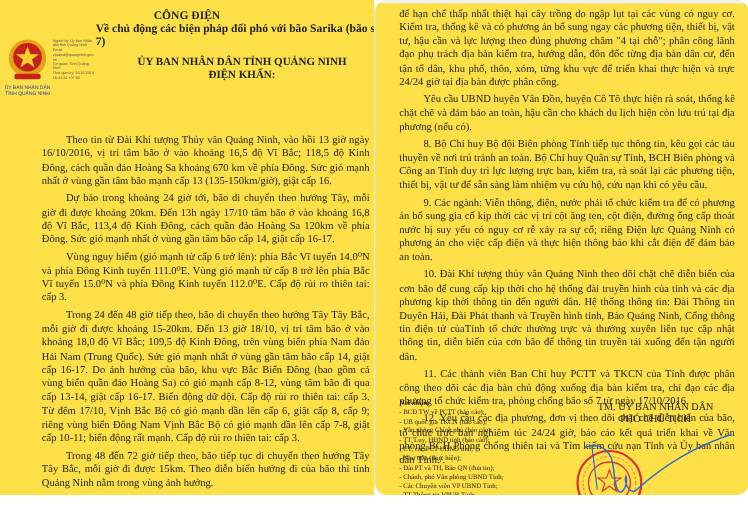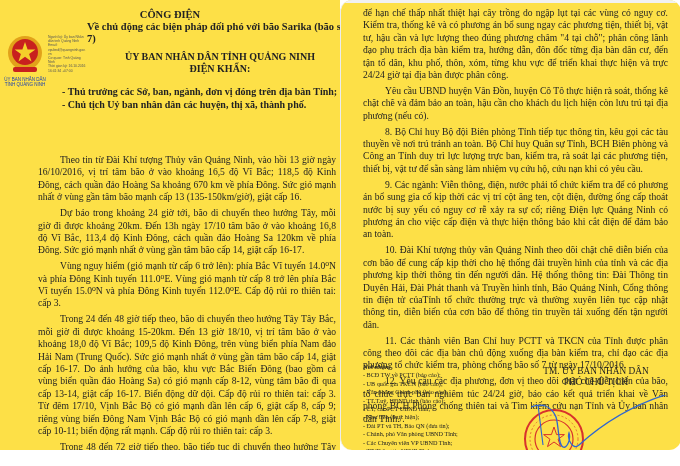--- a/index.html
+++ b/index.html
@@ -2,21 +2,21 @@
 <html><head>
 <meta charset="utf-8">
 <style>
   html,body{margin:0;padding:0;background:#fff;}
   body{width:680px;height:466px;overflow:hidden;position:relative;font-family:"Liberation Serif","DejaVu Serif",serif;color:#222;}
   .page{position:absolute;top:0;height:450px;background:#fde047;overflow:hidden;}
   .left{left:0;width:340px;}
   .right{left:340px;width:340px;border-left:1px solid #ececec;border-radius:12px;}
   .topline{position:absolute;top:0;left:0;right:0;height:3px;background:#f1f1f1;}
   .p{font-size:9.6px;line-height:12.4px;text-align:justify;margin:0;}
-  .indent{text-indent:22px;margin-top:32px;}
+  .indent{text-indent:22px;}
   .gap{margin-top:3.5px;}
   .hdr-title{position:absolute;top:9px;left:0;width:340px;text-align:center;font-weight:bold;font-size:10.5px;line-height:12px;}
   .hdr-sub{position:absolute;top:21px;left:87px;width:270px;font-weight:bold;font-size:10.5px;line-height:12px;}
   .emblem{position:absolute;top:34px;left:5px;width:40px;height:42px;}
   .emblem-cap{position:absolute;top:77px;left:0px;width:50px;font-family:"Liberation Sans",sans-serif;font-size:4.5px;line-height:5px;color:#1a3fb0;text-align:center;}
   .meta{position:absolute;top:35px;left:48px;width:52px;font-family:"Liberation Sans",sans-serif;font-size:3.4px;line-height:4.2px;color:#555;}
   .ub{position:absolute;top:51px;left:100px;width:240px;text-align:center;font-weight:bold;font-size:10px;line-height:12px;}
   .recip{position:absolute;top:86px;left:62px;width:280px;font-weight:bold;font-size:10px;line-height:12.6px;}
   .body-left{position:absolute;top:122px;left:38px;width:298px;}
   .body-right{position:absolute;top:7px;left:22px;width:305px;}
@@ -53,24 +53,20 @@
     <div>Ninh</div>
     <div>Thời gian ký: 16.10.2016</div>
     <div>16:41:34 +07:00</div>
   </div>
 
   <div class="ub">
     <div>ỦY BAN NHÂN DÂN TỈNH QUẢNG NINH</div>
     <div>ĐIỆN KHẨN:</div>
   </div>
 
-  <div class="recip">
-    <div>- Thủ trưởng các Sở, ban, ngành, đơn vị đóng trên địa bàn Tỉnh;</div>
-    <div>- Chủ tịch Uỷ ban nhân dân các huyện, thị xã, thành phố.</div>
-  </div>
 
   <div class="body-left">
     <p class="p indent">Theo tin từ Đài Khí tượng Thủy văn Quảng Ninh, vào hồi 13 giờ ngày 16/10/2016, vị trí tâm bão ở vào khoảng 16,5 độ Vĩ Bắc; 118,5 độ Kinh Đông, cách quần đảo Hoàng Sa khoảng 670 km về phía Đông. Sức gió mạnh nhất ở vùng gần tâm bão mạnh cấp 13 (135-150km/giờ), giật cấp 16.</p>
     <p class="p indent gap">Dự báo trong khoảng 24 giờ tới, bão di chuyển theo hướng Tây, mỗi giờ đi được khoảng 20km. Đến 13h ngày 17/10 tâm bão ở vào khoảng 16,8 độ Vĩ Bắc, 113,4 độ Kinh Đông, cách quần đảo Hoàng Sa 120km về phía Đông. Sức gió mạnh nhất ở vùng gần tâm bão cấp 14, giật cấp 16-17.</p>
     <p class="p indent gap">Vùng nguy hiểm (gió mạnh từ cấp 6 trở lên): phía Bắc Vĩ tuyến 14.0⁰N và phía Đông Kinh tuyến 111.0⁰E. Vùng gió mạnh từ cấp 8 trở lên phía Bắc Vĩ tuyến 15.0⁰N và phía Đông Kinh tuyến 112.0⁰E. Cấp độ rủi ro thiên tai: cấp 3.</p>
     <p class="p indent gap">Trong 24 đến 48 giờ tiếp theo, bão di chuyển theo hướng Tây Tây Bắc, mỗi giờ đi được khoảng 15-20km. Đến 13 giờ 18/10, vị trí tâm bão ở vào khoảng 18,0 độ Vĩ Bắc; 109,5 độ Kinh Đông, trên vùng biển phía Nam đảo Hải Nam (Trung Quốc). Sức gió mạnh nhất ở vùng gần tâm bão cấp 14, giật cấp 16-17. Do ảnh hưởng của bão, khu vực Bắc Biển Đông (bao gồm cả vùng biển quần đảo Hoàng Sa) có gió mạnh cấp 8-12, vùng tâm bão đi qua cấp 13-14, giật cấp 16-17. Biển động dữ dội. Cấp độ rủi ro thiên tai: cấp 3. Từ đêm 17/10, Vịnh Bắc Bộ có gió mạnh dần lên cấp 6, giật cấp 8, cấp 9; riêng vùng biển Đông Nam Vịnh Bắc Bộ có gió mạnh dần lên cấp 7-8, giật cấp 10-11; biển động rất mạnh. Cấp độ rủi ro thiên tai: cấp 3.</p>
     <p class="p indent gap">Trong 48 đến 72 giờ tiếp theo, bão tiếp tục di chuyển theo hướng Tây Tây Bắc, mỗi giờ đi được 15km. Theo diễn biến hướng đi của bão thì tỉnh Quảng Ninh nằm trong vùng ảnh hưởng.</p>
     <p class="p indent gap">Thực hiện kết luận chỉ đạo của đồng chí Trịnh Đình Dũng, Phó Thủ tướng</p>
   </div>
 </div>

